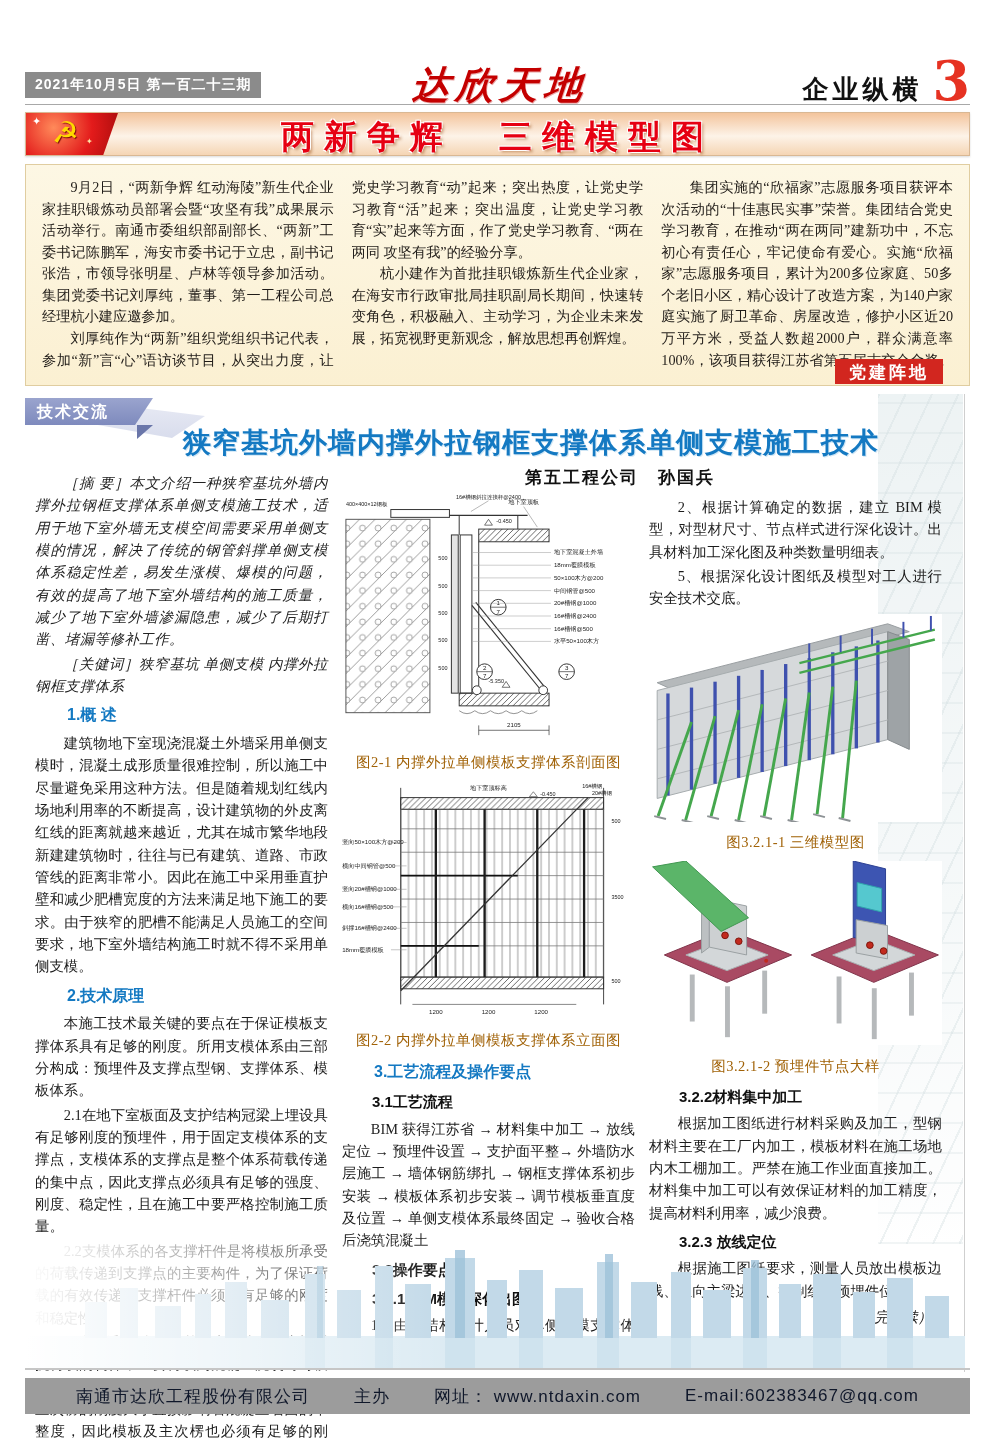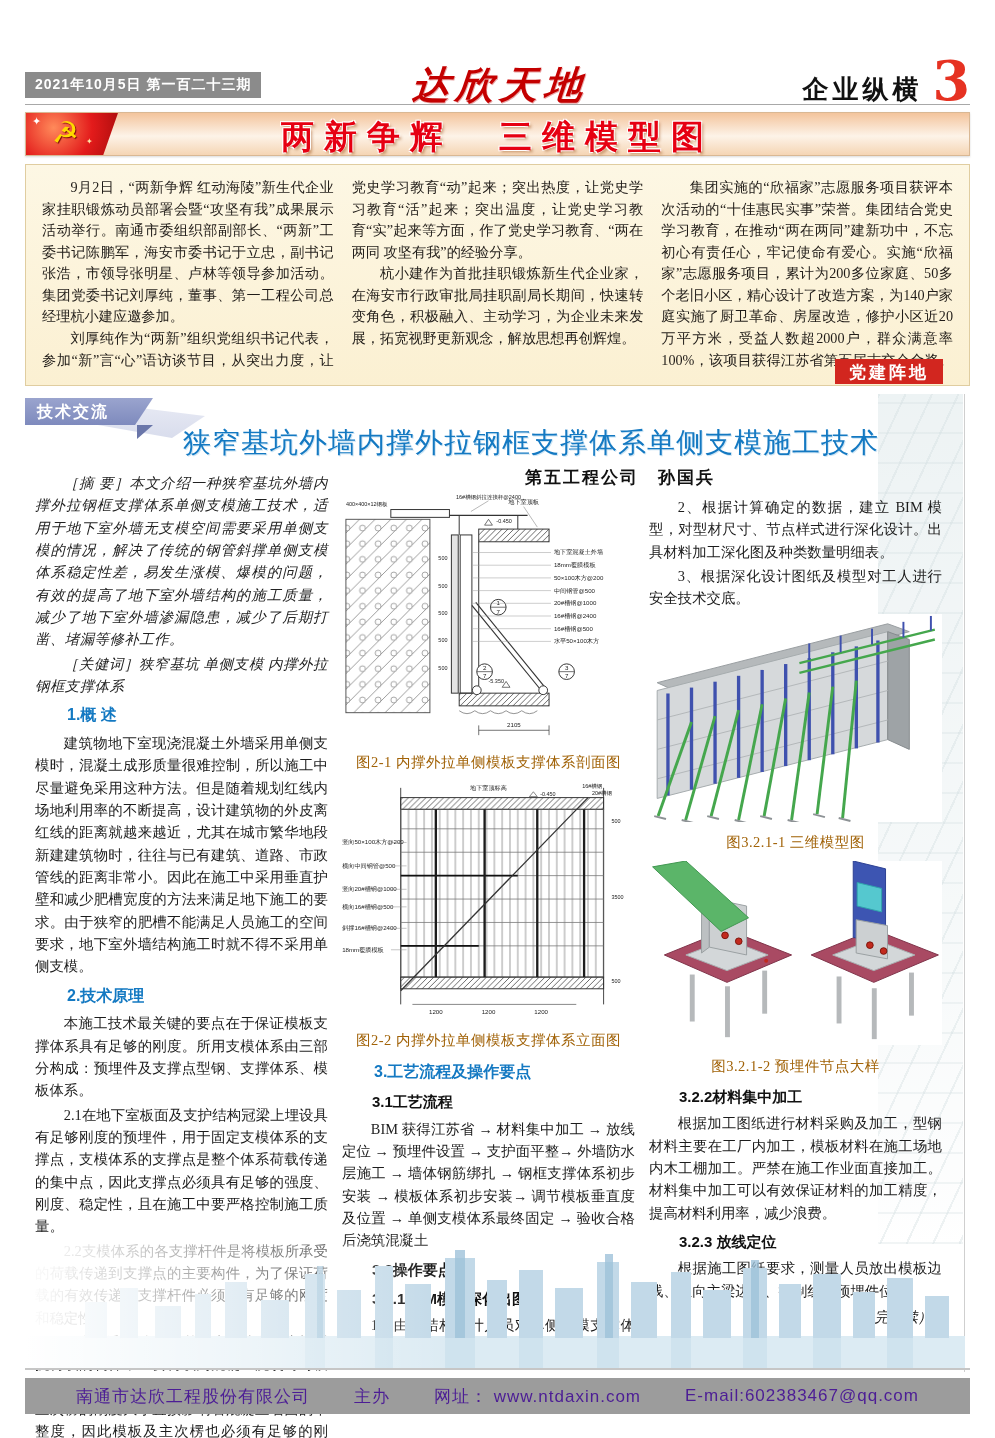--- a/index.html
+++ b/index.html
@@ -86,21 +86,21 @@
     letter-spacing:2px; padding:4px 0 0 12px;
     clip-path:polygon(0 0,100% 0,86% 100%,0 100%);
   }
   .tag-fold{ position:absolute; left:112px; top:31px; width:0; height:0;
     border-left:16px solid #6a76a9; border-bottom:14px solid transparent; }
   .tag-ghost{ position:absolute; left:70px; top:10px; width:110px; height:34px; opacity:.45;
     background:linear-gradient(180deg,#c9cfe6,#aab3d6);
     clip-path:polygon(12% 0,100% 35%,70% 100%,0 60%); }
   .tech-title{
     position:absolute; left:112px; width:788px; top:30px; text-align:center;
-    font-family:"Liberation Sans",sans-serif; font-weight:400; font-size:28px;
+    font-family:"Liberation Sans",sans-serif; font-weight:700; font-size:28px;
     color:#1479c2; letter-spacing:1px; text-shadow:1px 1px 0 #cfe6f5;
   }
   .tech-author{
     position:absolute; left:500px; top:72px; font-family:"Liberation Sans",sans-serif;
     font-weight:bold; font-size:17px; letter-spacing:2px; color:#111;text-align:right;
   }
   .cols{ position:absolute; left:10px; top:78px; width:908px; display:flex; gap:14px; }
   .col{ width:293px; font-size:14.4px; line-height:1.55; text-align:justify; color:#1c1c1c; }
   .col p{ text-indent:2em; margin-bottom:2px; }
   .col .kai{ font-style:italic; letter-spacing:.5px; color:#222; }
@@ -115,21 +115,21 @@
   .figframe{ background:#fff; }
   svg text{ font-family:"Liberation Sans",sans-serif; fill:#222; }
   .t6{ font-size:6.3px; } .t5{ font-size:5.6px; }
   
   .skyline{ position:absolute; left:25px; right:25px; top:1232px; height:126px;
     border-bottom:2px solid #c6c6c6; overflow:hidden; }
   .sky-fade{ position:absolute; inset:0; background:linear-gradient(90deg,#fff 0%,rgba(255,255,255,.55) 22%,rgba(255,255,255,0) 45%); }
   .footer-bar{
     position:absolute; left:25px; right:25px; top:1366px; height:36px; background:#9c9c9c;
     display:flex; align-items:center; justify-content:center; gap:44px;
-    color:#4c1d95; font-family:"Liberation Sans",sans-serif; font-size:17px; letter-spacing:1px;
+    color:#0f172a; font-family:"Liberation Sans",sans-serif; font-size:17px; letter-spacing:1px;
   }
 </style>
 </head>
 <body>
 
 <div id="page">
 
   <div class="date-box">2021年10月5日  第一百二十三期</div>
   <div class="masthead">达欣天地</div>
   <div class="section-page">
@@ -341,21 +341,21 @@
         <div class="h-blue">3.工艺流程及操作要点</div>
         <div class="h-black">3.1工艺流程</div>
         <p>BIM 获得江苏省 → 材料集中加工 → 放线定位 → 预埋件设置 → 支护面平整→ 外墙防水层施工 → 墙体钢筋绑扎 → 钢框支撑体系初步安装 → 模板体系初步安装→ 调节模板垂直度及位置 → 单侧支模体系最终固定 → 验收合格后浇筑混凝土</p>
         <div class="h-black">3.2操作要点</div>
         <div class="h-black">3.2.1 BIM模型深化出图</div>
         <p>1、由钢结构设计人员对单侧支模支撑体系进行设计计算，确定型钢尺寸及布置间距。</p>
       </div>
 
       <div class="col col3-pad">
         <p>2、根据计算确定的数据，建立 BIM 模型，对型材尺寸、节点样式进行深化设计。出具材料加工深化图及种类数量明细表。</p>
-        <p>3、根据深化设计图纸及模型对工人进行安全技术交底。</p>
+        <p>5、根据深化设计图纸及模型对工人进行安全技术交底。</p>
 
         <figure>
           <svg class="figframe" width="293" height="208" viewBox="0 0 292 212">
             <polygon points="5,70 240,10 262,18 27,80" fill="#b5b9bb" stroke="#989da0"></polygon>
             <polygon points="5,78 240,18 240,128 5,188" fill="#d6d9db" stroke="#a5abad"></polygon>
             <polygon points="240,18 262,26 262,138 240,128" fill="#9ea3a6" stroke="#858a8d"></polygon>
             <g stroke="#b2b7b9" stroke-width="1">
               <line x1="5" y1="108" x2="240" y2="48"></line>
                 <line x1="5" y1="138" x2="240" y2="78"></line>
                 <line x1="5" y1="168" x2="240" y2="108"></line>

